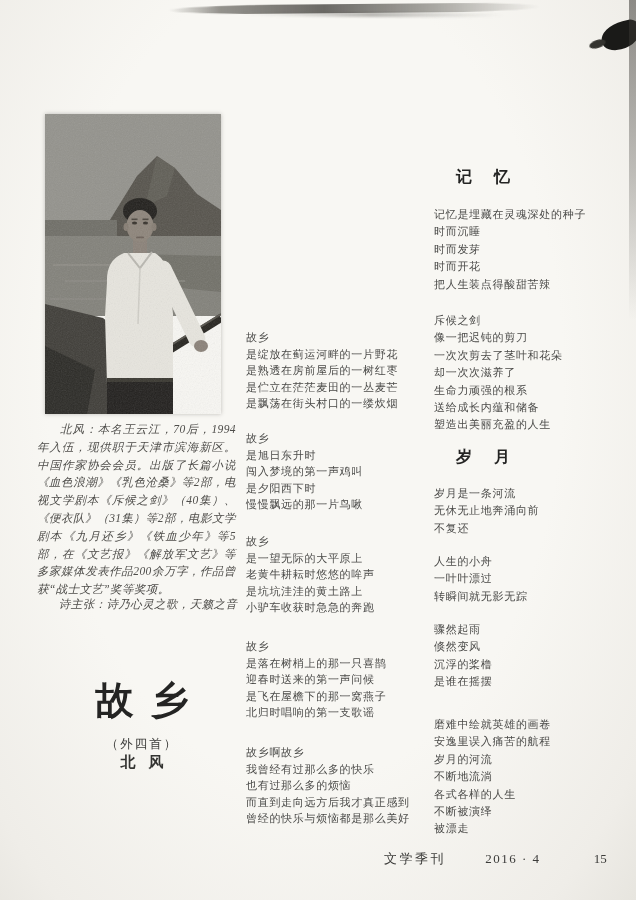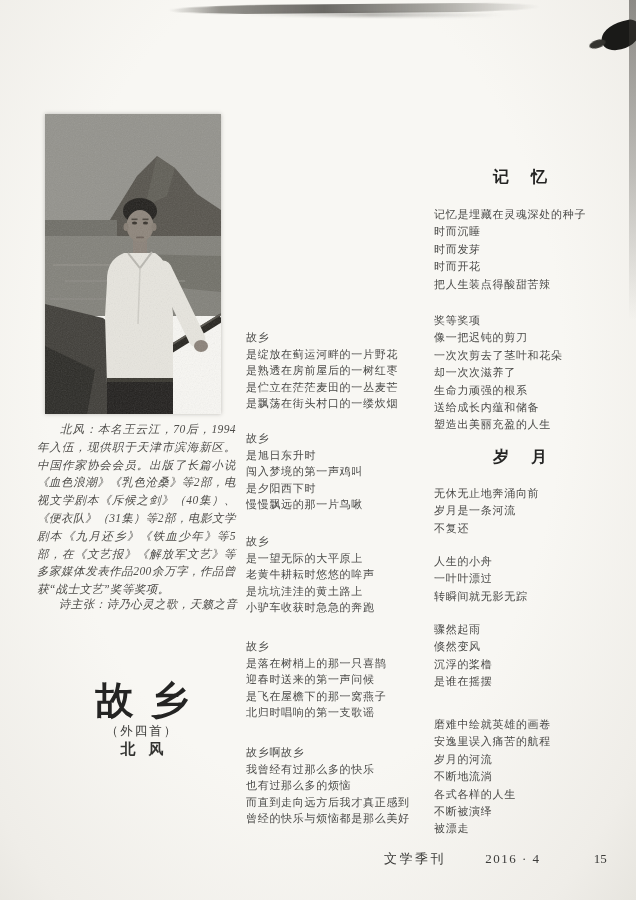--- a/index.html
+++ b/index.html
@@ -54,29 +54,29 @@
   }
   .bio1 { top:420px; }
   .bio2 { top:595px; text-indent:1.9em; white-space:nowrap; }
 
   
   .title-block { position:absolute; left:58px; top:679px; width:168px; text-align:center; }
   .t-main {
     margin:0; font-size:38px; font-weight:bold; color:#242423;
     letter-spacing:17px; text-indent:17px; line-height:1.15;
   }
-  .t-sub { font-size:12.5px; letter-spacing:2px; color:#3c3c3a; }
+  .t-sub { margin-top:13px; font-size:12.5px; letter-spacing:2px; color:#3c3c3a; }
   .t-author { font-size:15px; letter-spacing:13px; text-indent:13px; color:#333331; font-weight:bold; }
 
   
   .m-stanza { position:absolute; left:246px; width:196px; font-size:11px; line-height:16.6px; letter-spacing:.7px; }
   .r-stanza { position:absolute; left:434px; width:200px; font-size:11px; line-height:17.4px; letter-spacing:.7px; }
   .pline { white-space:nowrap; }
   .r-title {
-    position:absolute; left:434px; width:172px; text-align:center;
+    position:absolute; left:434px; width:172px; text-align:left;
     font-size:16px; font-weight:bold; color:#242423; letter-spacing:22px; text-indent:22px;
   }
 
   
   .footer { position:absolute; left:384px; top:850px; font-size:13px; color:#3c3c3a; white-space:nowrap; }
   .f-journal { letter-spacing:2.5px; }
   .f-issue { margin-left:36px; letter-spacing:1.5px;text-align:right; }
   .f-page { margin-left:50px; }
 </style>
 </head>
@@ -183,33 +183,33 @@
 
   <div class="r-title" style="top:167px">记忆</div>
   <div class="r-stanza" style="top:206px">
       <div class="pline">记忆是埋藏在灵魂深处的种子</div>
       <div class="pline">时而沉睡</div>
       <div class="pline">时而发芽</div>
       <div class="pline">时而开花</div>
       <div class="pline">把人生装点得酸甜苦辣</div>
     </div>
   <div class="r-stanza" style="top:312px">
-      <div class="pline">奖等奖项</div>
+      <div class="pline">斥候之剑</div>
       <div class="pline">像一把迟钝的剪刀</div>
       <div class="pline">一次次剪去了茎叶和花朵</div>
       <div class="pline">却一次次滋养了</div>
       <div class="pline">生命力顽强的根系</div>
       <div class="pline">送给成长内蕴和储备</div>
       <div class="pline">塑造出美丽充盈的人生</div>
     </div>
 
   <div class="r-title" style="top:447px">岁月</div>
   <div class="r-stanza" style="top:485px">
+      <div class="pline">岁月是一条河流</div>
       <div class="pline">无休无止地奔涌向前</div>
-      <div class="pline">岁月是一条河流</div>
       <div class="pline">不复还</div>
     </div>
   <div class="r-stanza" style="top:553px">
       <div class="pline">人生的小舟</div>
       <div class="pline">一叶叶漂过</div>
       <div class="pline">转瞬间就无影无踪</div>
     </div>
   <div class="r-stanza" style="top:621px">
       <div class="pline">骤然起雨</div>
       <div class="pline">倏然变风</div>

